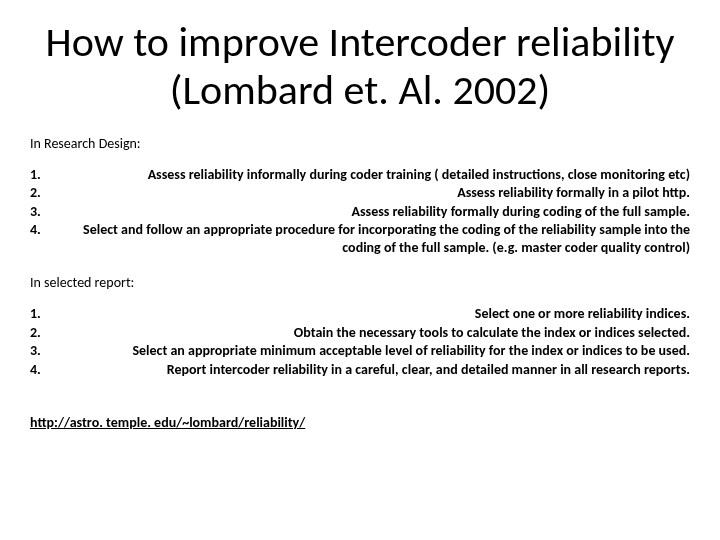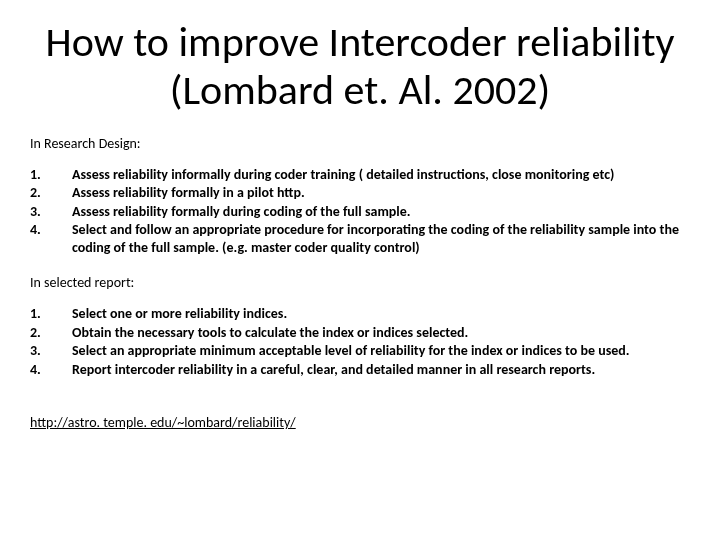--- a/index.html
+++ b/index.html
@@ -33,24 +33,25 @@
     font-weight: 700;
     line-height: 1.25;
     margin-bottom: 1px;
   }
   .num {
     width: 42px;
     flex: 0 0 42px;
   }
   .txt {
     flex: 1;
+    text-align: right;
   }
   .link {
     font-size: 14px;
-    font-weight: 400;
+    font-weight: 700;
     color: #000;
     text-decoration: underline;
     margin-top: 18px;
     display: inline-block;
   }
 </style>
 </head>
 <body>
 
 

